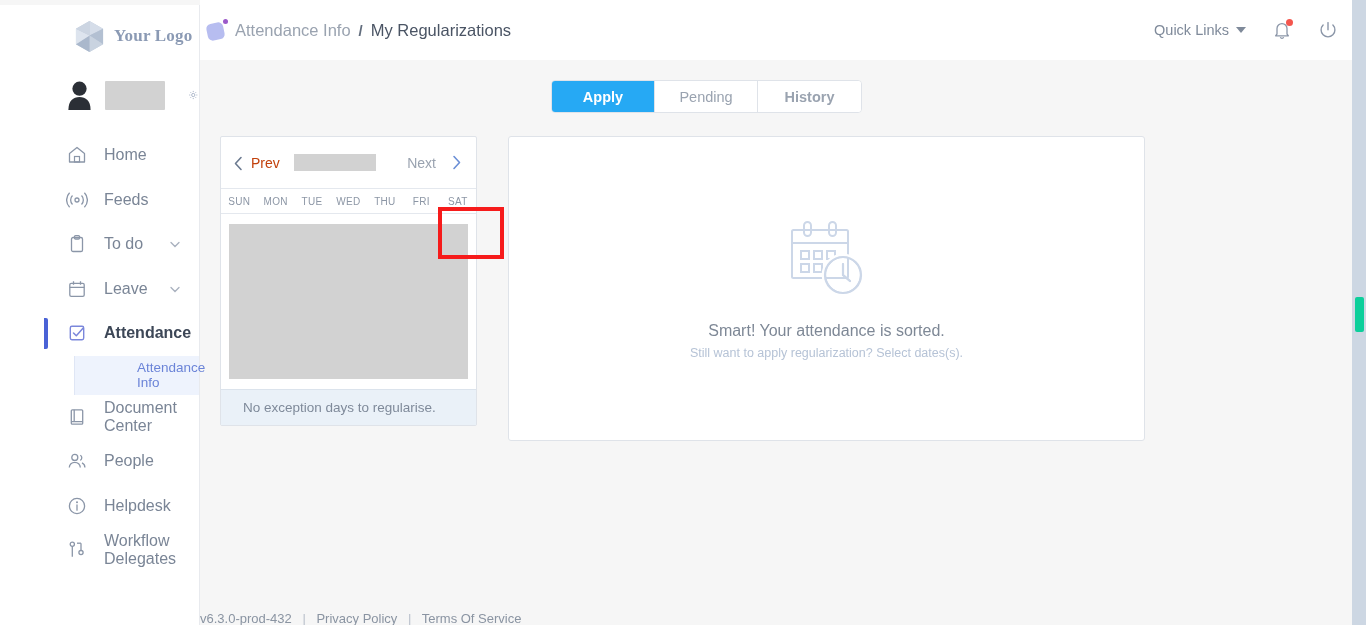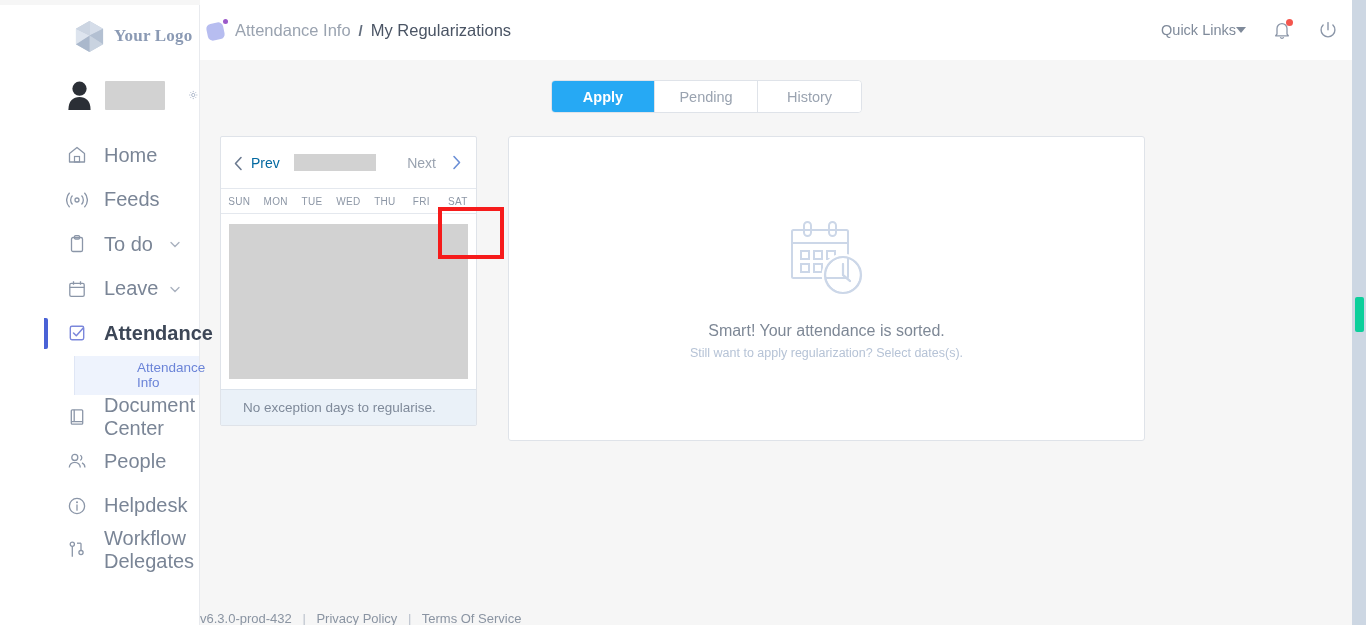--- a/index.html
+++ b/index.html
@@ -38,21 +38,21 @@
   .name-mask {
     width: 92px; height: 29px; background: #d2d2d2; border-radius: 1px;
   }
   .gear-btn { margin-left: 11px; width: 16px; height: 16px; }
 
   .nav { margin-top: 10px; }
   .nav-item {
     position: relative;
     display: flex; align-items: center;
     height: 44.5px; padding-left: 22px;
-    color: #7a8596; font-size: 20px;
+    color: #7a8596; font-size: 16px;
     cursor: pointer;
   }
   .nav-item .nav-ico {
     width: 22px; height: 22px; flex: none;
     margin-right: 16px; display: block;
   }
   .nav-item .nav-label { flex: 1; }
   .nav-item .caret { width: 12px; height: 12px; margin-right: 18px; opacity: .75; }
   .nav-item.active { color: #3d4757; font-weight: bold; }
   .nav-item.active::before {
@@ -88,21 +88,21 @@
   .breadcrumb { display: flex; align-items: baseline; gap: 8px; margin-left: 4px; }
   .bc-parent { font-size: 16.5px; color: #9aa3b0; }
   .bc-sep { font-size: 15px; color: #626d7d; font-weight: bold; }
   .bc-current { font-size: 16.5px; color: #4a5464; }
 
   .top-right {
     margin-left: auto; display: flex; align-items: center;
     gap: 26px; padding-right: 28px;
   }
   .quick-links {
-    display: flex; align-items: center; 
+    display: flex; align-items: center; gap: 7px;
     color: #7f8a9a; font-size: 14.5px; cursor: pointer;
   }
   .ql-caret { width: 0; height: 0; border-left: 5px solid transparent;
               border-right: 5px solid transparent; border-top: 6px solid #7f8a9a; }
   .bell-wrap { position: relative; width: 20px; height: 22px; cursor: pointer; }
   .bell-dot {
     position: absolute; right: -1px; top: 0px;
     width: 7px; height: 7px; border-radius: 50%; background: #f4564e;
   }
   .power-ico { width: 20px; height: 20px; cursor: pointer; }
@@ -119,36 +119,36 @@
     display: flex; height: 33px;
     border-radius: 4px; overflow: hidden;
     border: 1px solid #dfe3e9; background: #fff;
   }
   .tab {
     display: flex; align-items: center; justify-content: center;
     width: 103px; height: 100%;
     font-size: 14.5px; color: #9aa3b0; cursor: pointer;
     border-right: 1px solid #dfe3e9; background: #fff;
   }
-  .tab:last-child { border-right: none; }
+  .tab:last-child { border-right: none; font-weight: bold; }
   .tab.active { background: #26a9f4; color: #fff; font-weight: bold; }
 
   
   .cal-card {
     position: absolute; left: 20px; top: 76px;
     width: 257px; background: #fff;
     border: 1px solid #dfe3e9; border-radius: 2px;
   }
   .cal-head {
     display: flex; align-items: center; height: 52px;
     border-bottom: 1px solid #e4e8ee;
   }
   .cal-prev {
     display: flex; align-items: flex-end; gap: 7px;
-    padding-left: 12px; color: #0369a1; font-size: 14px; cursor: pointer;
+    padding-left: 12px; color: #c2410c; font-size: 14px; cursor: pointer;
   }
   .chev { width: 11px; height: 15px; flex: none; }
   .month-mask {
     width: 82px; height: 17px; background: #d2d2d2; margin-left: 14px;
   }
   .cal-next {
     display: flex; align-items: center; gap: 15px;
     margin-left: auto; padding-right: 14px;
     color: #9aa3b0; font-size: 14px; cursor: pointer;
   }

